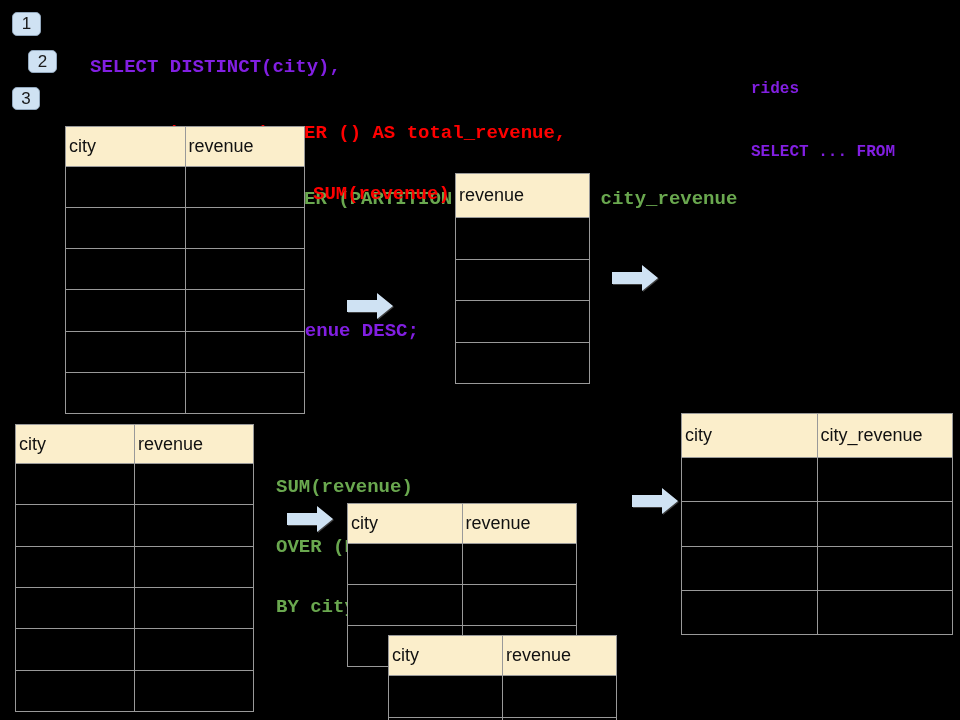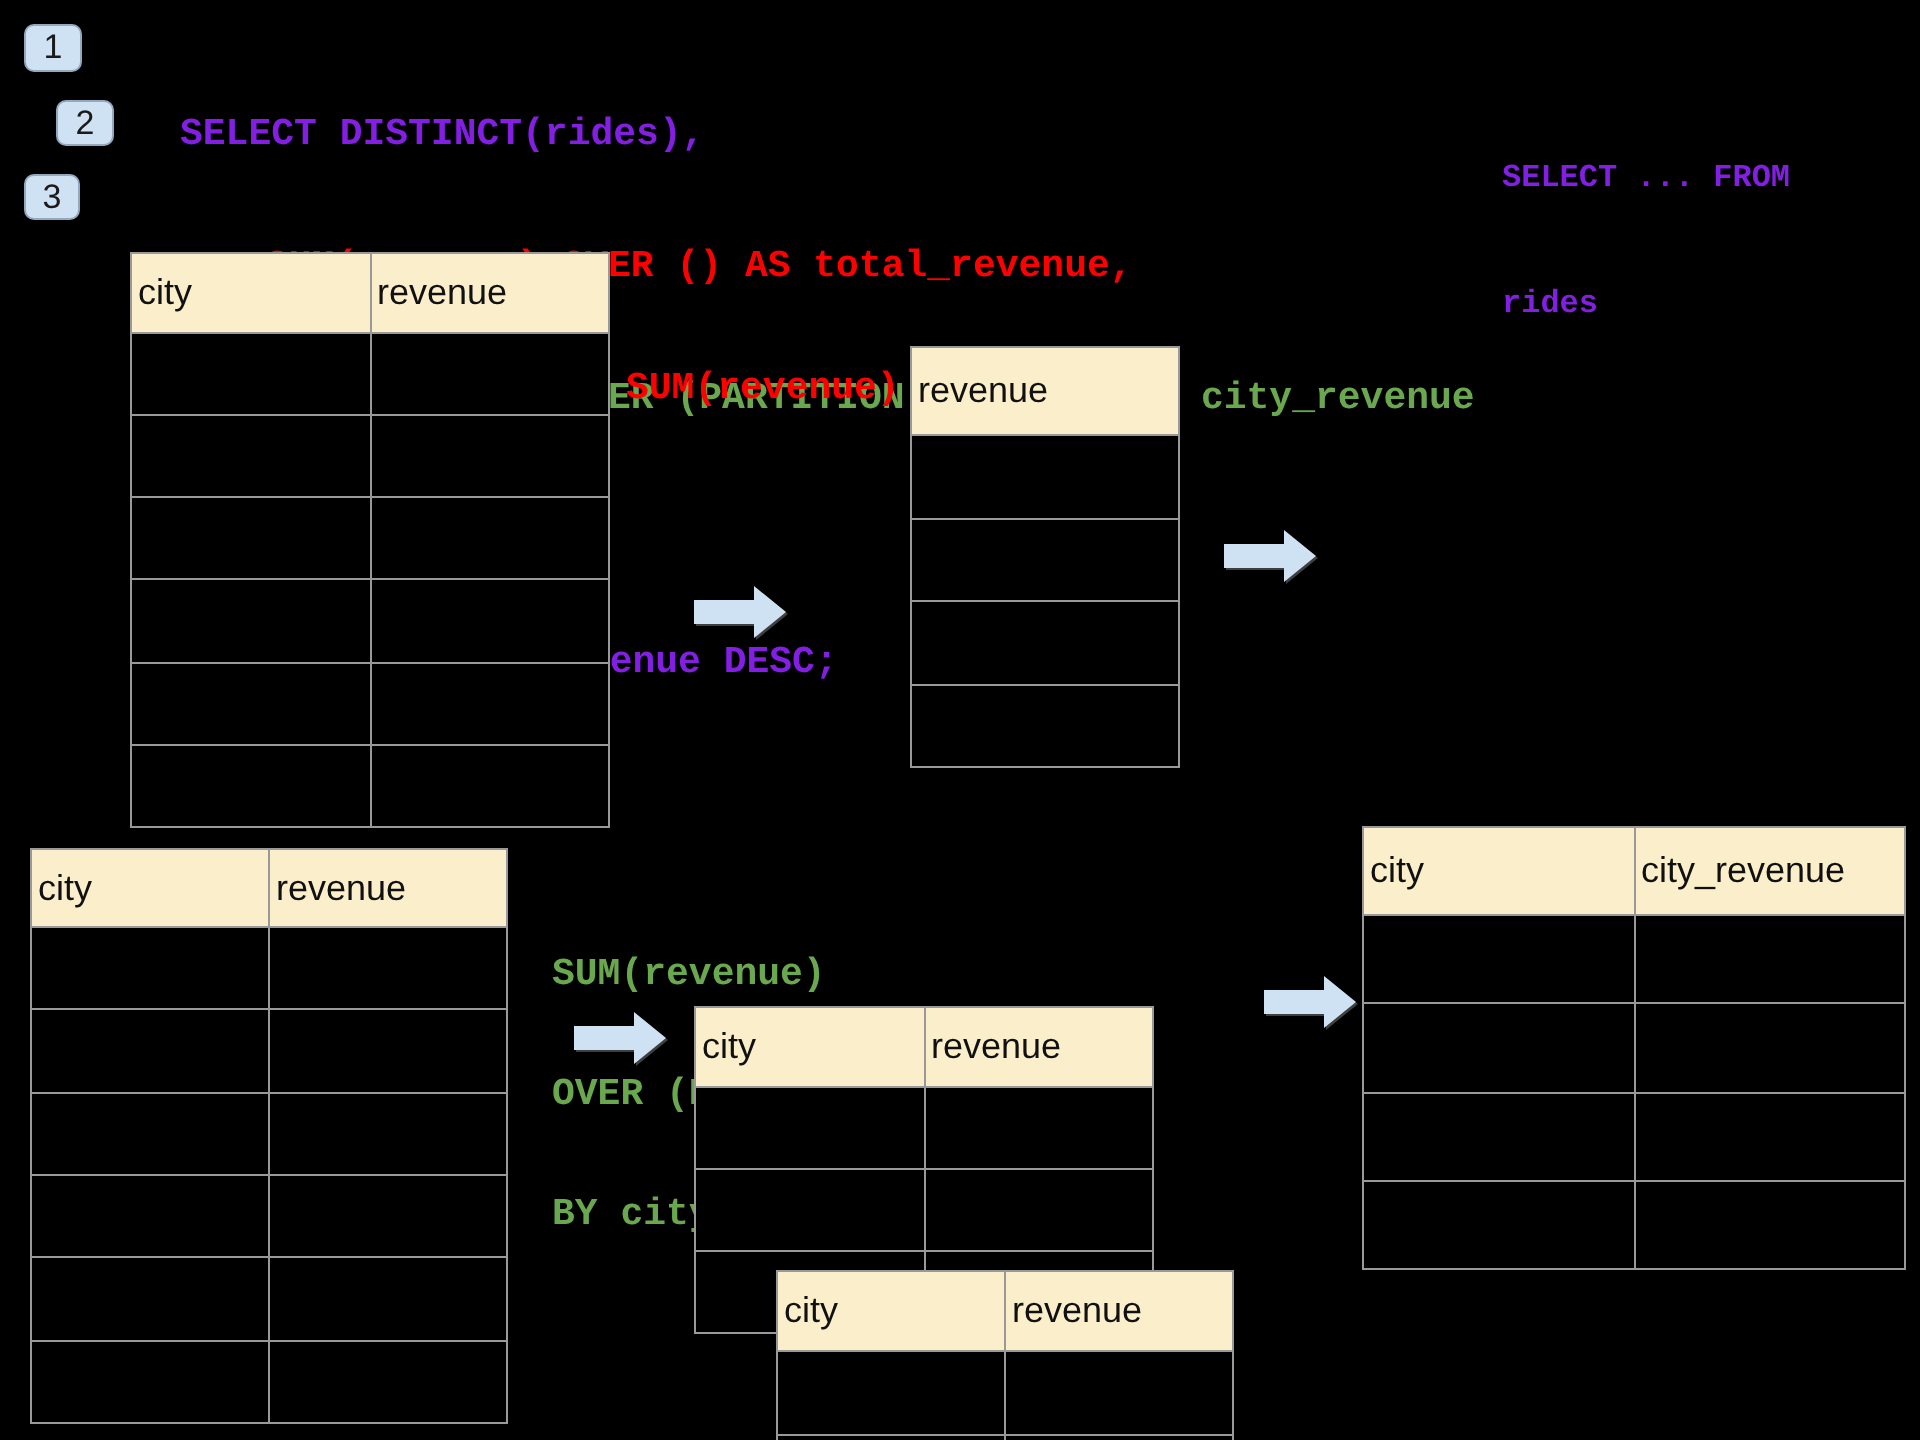--- a/index.html
+++ b/index.html
@@ -90,30 +90,30 @@
 </head>
 <body>
 
 <div id="stage">
 
   <div class="badge" id="badge-1">1</div>
   <div class="badge" id="badge-2">2</div>
   <div class="badge" id="badge-3">3</div>
 
   <div class="codeblock" id="sql-code">
-    <div class="c-purple">SELECT DISTINCT(rides),</div>
+    <div class="c-purple">SELECT DISTINCT(city),</div>
     <div class="c-red i2">SUM(revenue) OVER () AS total_revenue,</div>
     <div class="c-green i2">SUM(revenue) OVER (PARTITION BY city) as city_revenue</div>
     <div class="c-purple i1">FROM rides</div>
     <div class="c-purple i1">ORDER by city_revenue DESC;</div>
   </div>
 
   <div class="codeblock c-purple" id="from-note">
+    <div>rides</div>
     <div>SELECT ... FROM</div>
-    <div>rides</div>
   </div>
 
   <div class="codeblock c-red" id="total-label">
     <div>SUM(revenue)</div>
   </div>
 
   <div class="codeblock c-green" id="partition-label">
     <div>SUM(revenue)</div>
     <div>OVER (PARTITION</div>
     <div>BY city)</div>

